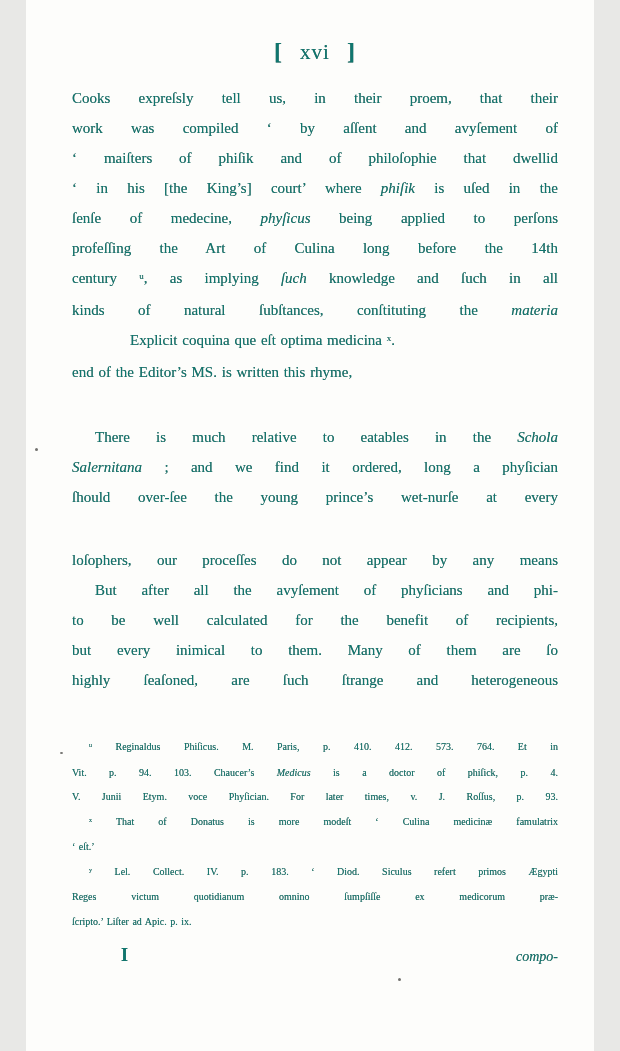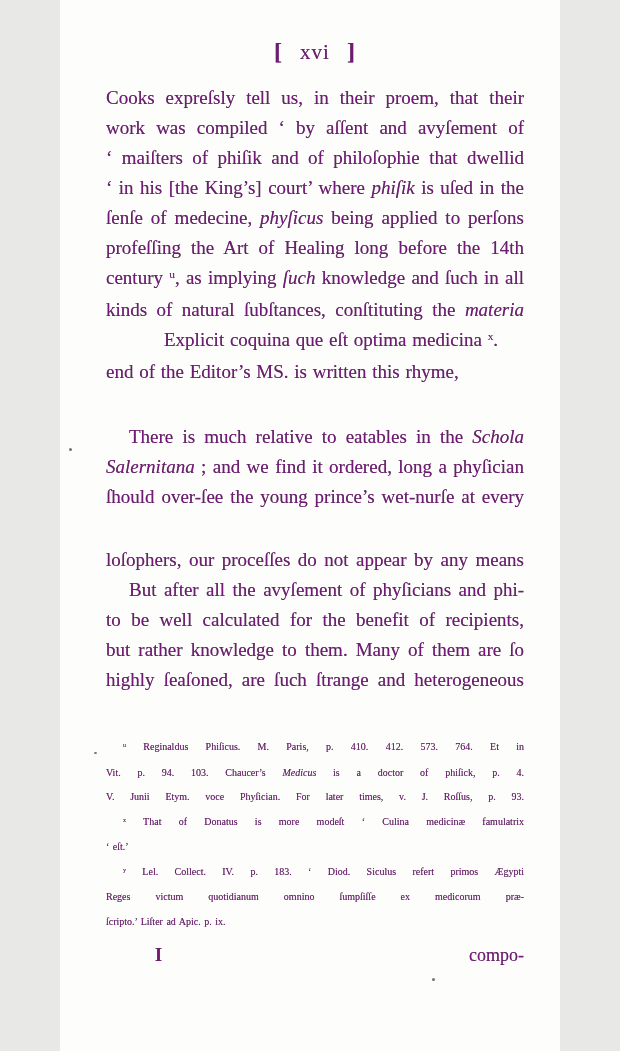--- a/index.html
+++ b/index.html
@@ -1,38 +1,38 @@
 <!DOCTYPE html>
 <html><head>
 <meta charset="utf-8">
 <style>
   html,body { margin:0; padding:0; background:#e8e8e6; }
   .sheet {
     position: relative;
-    width: 500px; height: 1051px;
+    width: 568px; height: 1051px;
     margin: 0 auto;
     background: #fdfdfb;
-    color: #701a75;
+    color: #0f766e;
     font-family: "Liberation Serif", "DejaVu Serif", serif;
     overflow: hidden;
     text-shadow: 0 0 0.5px rgba(28,26,24,0.55);
   }
   .content { padding: 0 36px 0 46px; }
 
   .page-header {
     margin-top: 36px;
     text-align: center;
     font-size: 21px;
     line-height: 30px;
     letter-spacing: 1px;
   }
   .page-header .bracket { font-size: 24px; font-weight: bold; }
   .page-header .num { margin: 0 17px; }
 
-  .body-text { margin-top: 16px; font-size: 19px; line-height: 30px; }
+  .body-text { margin-top: 16px; font-size: 15px; line-height: 30px; }
   .body-text .para + .para { margin-top: 35px; }
   .body-text .para:nth-child(3) { margin-top: 33px; }
 
   .line { text-align: justify; text-align-last: justify; word-spacing: 1px; }
   .line.left { text-align: left; text-align-last: left; }
   .line.ind1 { text-indent: 23px; }
   .line.ind2 { text-indent: 58px; }
   .line span.i { font-style: italic; }
   .line span.sup {
     font-size: 0.6em;
@@ -45,21 +45,21 @@
 
   .page-footer {
     margin-top: 9px;
     display: flex;
     justify-content: space-between;
     align-items: baseline;
     font-size: 18px;
     line-height: 24px;
   }
   .page-footer .signature { margin-left: 49px; font-weight: bold; }
-  .page-footer .catchword { font-size: 18px; }
+  .page-footer .catchword { font-size: 14px; font-style: italic; }
 
   .speck { position: absolute; background: rgba(40,38,35,0.65); border-radius: 50%; }
   .speck.s1 { left: 9px;  top: 448px; width: 3px; height: 3px; }
   .speck.s2 { left: 34px; top: 752px; width: 3px; height: 2px; }
   .speck.s3 { left: 372px; top: 978px; width: 3px; height: 3px; }
   .speck.s4 { left: 604px; top: 640px; width: 2px; height: 2px; }
 </style>
 </head>
 <body>
 
@@ -70,36 +70,36 @@
       <span class="bracket">[</span><span class="num">xvi</span><span class="bracket">]</span>
     </div>
 
     <div class="body-text">
         <div class="para">
           <div class="line"><span>Cooks expreſsly tell us, in their proem, that their</span></div>
           <div class="line"><span>work was compiled ‘ by aſſent and avyſement of</span></div>
           <div class="line"><span>‘ maiſters of phiſik and of philoſophie that dwellid</span></div>
           <div class="line"><span>‘ in his [the King’s] court’ where </span><span class="i">phiſik</span><span> is uſed in the</span></div>
           <div class="line"><span>ſenſe of medecine, </span><span class="i">phyſicus</span><span> being applied to perſons</span></div>
-          <div class="line"><span>profeſſing the Art of Healing long before the 14th</span></div>
+          <div class="line"><span>profeſſing the Art of Culina long before the 14th</span></div>
           <div class="line"><span>century </span><span class="sup">u</span><span>, as implying </span><span class="i">ſuch</span><span> knowledge and ſuch in all</span></div>
           <div class="line"><span>kinds of natural ſubſtances, conſtituting the </span><span class="i">materia</span></div>
           <div class="line left ind2"><span>Explicit coquina que eſt optima medicina </span><span class="sup">x</span><span>.</span></div>
           <div class="line left"><span>end of the Editor’s MS. is written this rhyme,</span></div>
         </div>
         <div class="para">
           <div class="line ind1"><span>There is much relative to eatables in the </span><span class="i">Schola</span></div>
           <div class="line"><span class="i">Salernitana</span><span> ; and we find it ordered, long a phyſician</span></div>
           <div class="line"><span>ſhould over-ſee the young prince’s wet-nurſe at every</span></div>
         </div>
         <div class="para">
           <div class="line"><span>loſophers, our proceſſes do not appear by any means</span></div>
           <div class="line ind1"><span>But after all the avyſement of phyſicians and phi-</span></div>
           <div class="line"><span>to be well calculated for the benefit of recipients,</span></div>
-          <div class="line"><span>but rather knowledge to them.  Many of them are ſo</span></div>
+          <div class="line"><span>but every inimical to them.  Many of them are ſo</span></div>
           <div class="line"><span>highly ſeaſoned, are ſuch ſtrange and heterogeneous</span></div>
         </div>
       </div>
 
     <div class="footnotes">
         <div class="para">
           <div class="line ind1"><span class="sup">u</span><span> Reginaldus Phiſicus. M. Paris, p. 410. 412. 573. 764.  Et in</span></div>
           <div class="line"><span>Vit. p. 94. 103.  Chaucer’s </span><span class="i">Medicus</span><span> is a doctor of phiſick, p. 4.</span></div>
           <div class="line"><span>V. Junii Etym. voce Phyſician.  For later times, v. J. Roſſus, p. 93.</span></div>
         </div>

